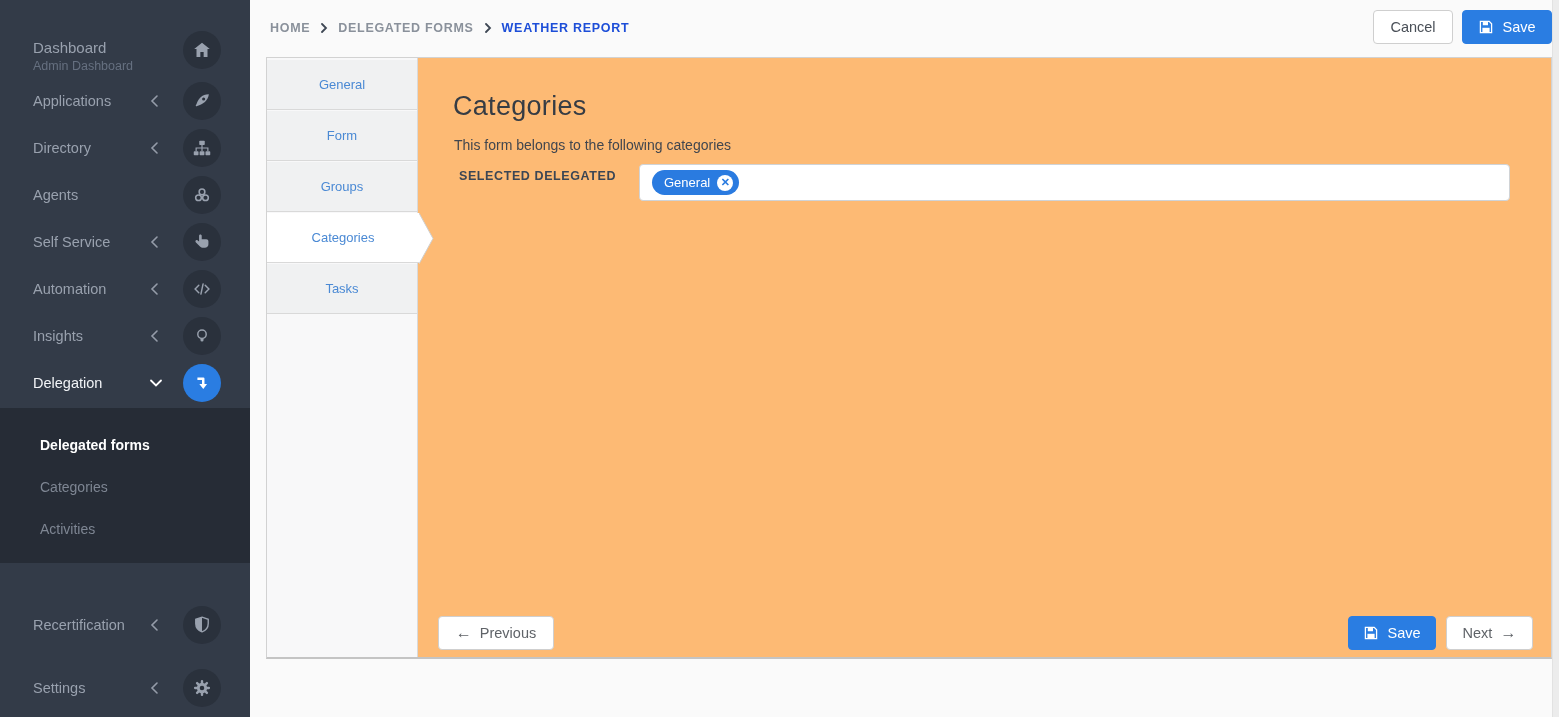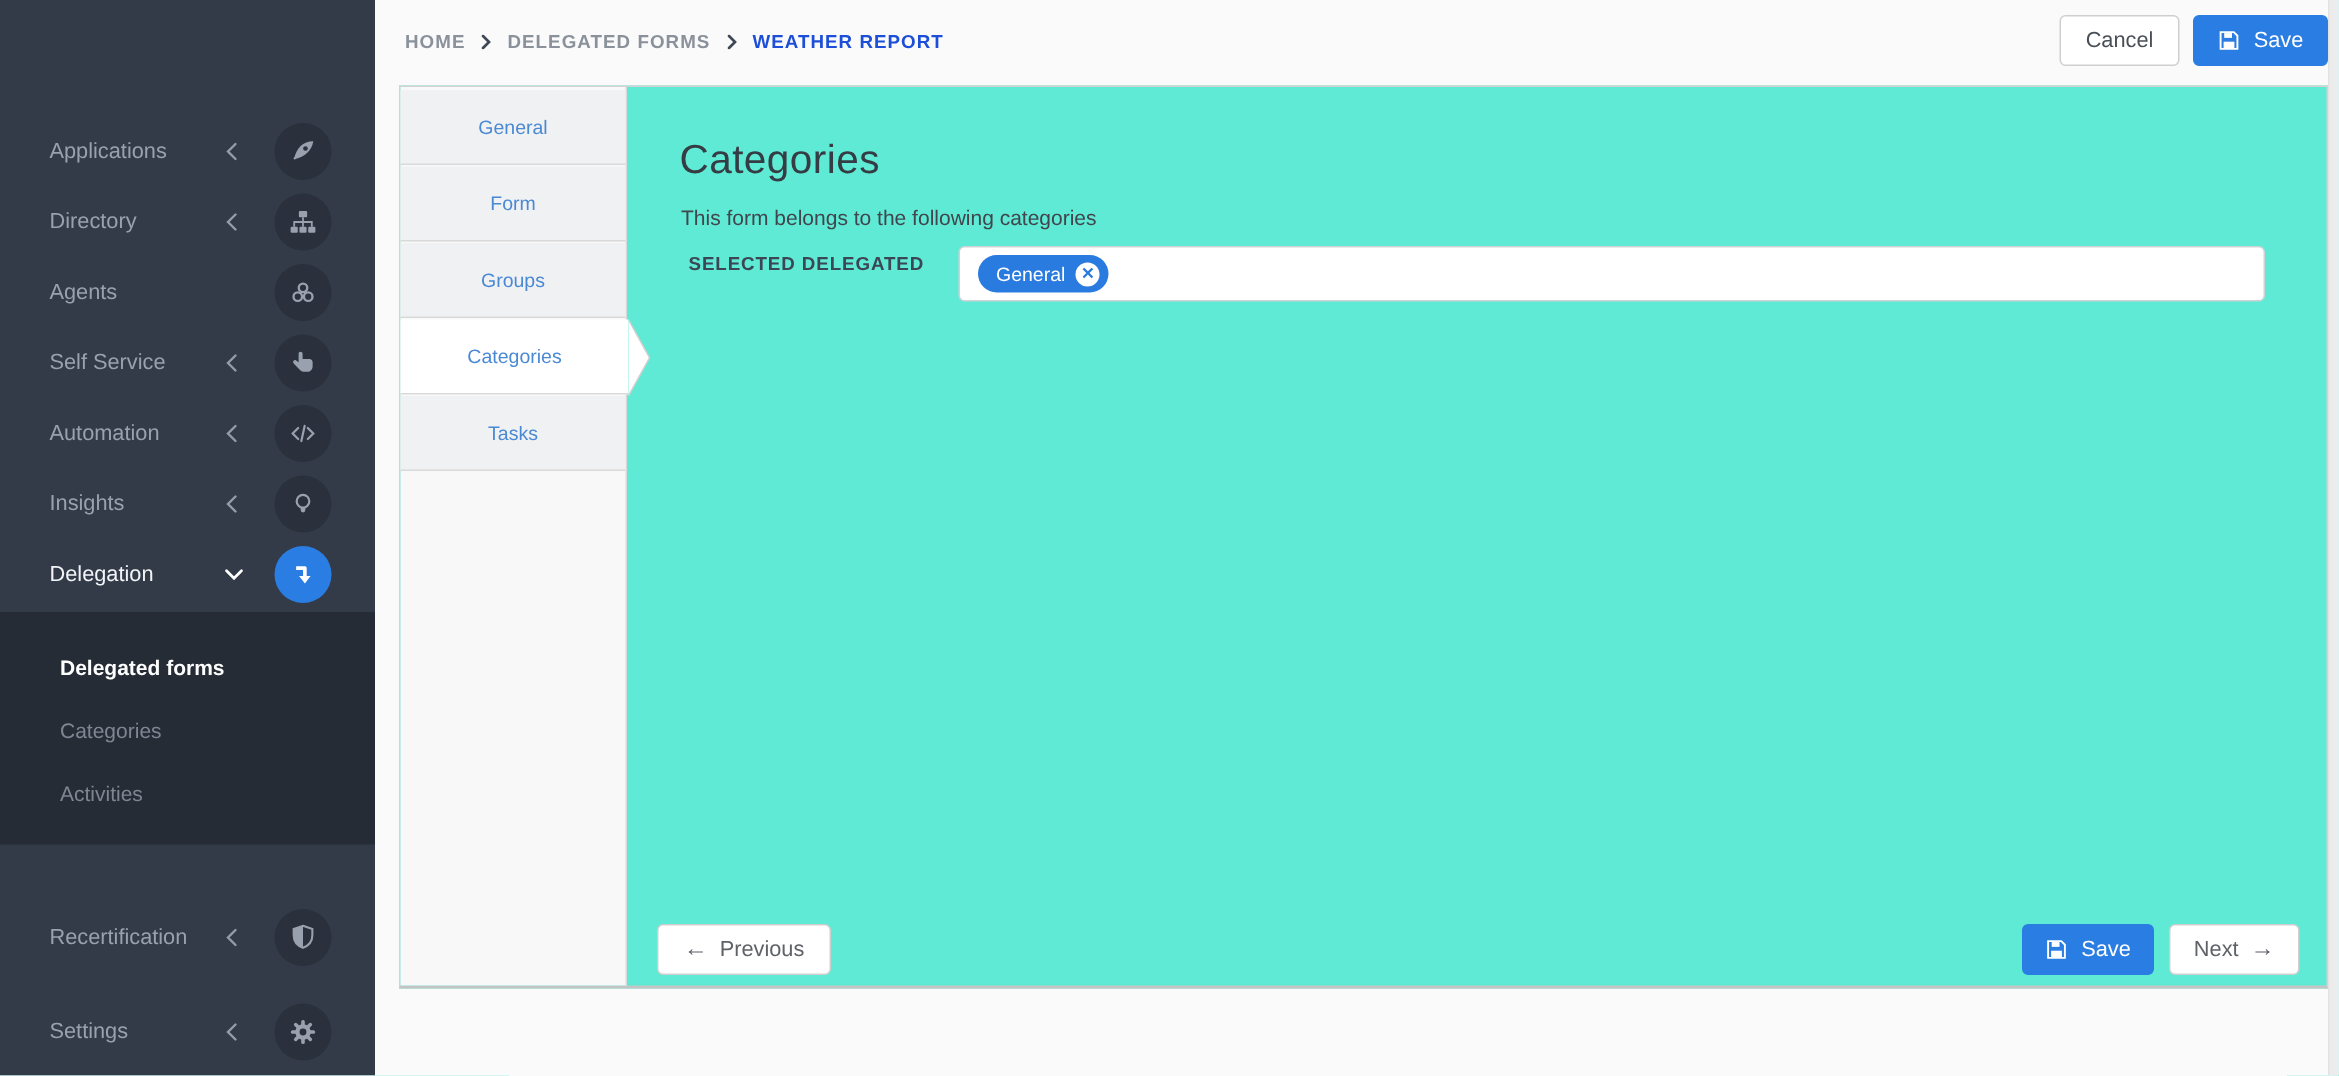--- a/index.html
+++ b/index.html
@@ -33,21 +33,21 @@
 
   .btn { display:flex; align-items:center; justify-content:center; gap:8px;
          border-radius:4px; font-size:14.5px; cursor:pointer; border:1px solid #cfcfcf;
          background:#fff; color:#494f57; }
   .btn.primary { background:#2a7de2; border-color:#2a7de2; color:#fff; }
   .btn-cancel-top { position:absolute; left:1373px; top:10px; width:80px; height:34px; }
   .btn-save-top   { position:absolute; left:1462px; top:10px; width:90px; height:34px; }
 
   
   .card { position:absolute; left:266px; top:57px; width:1286px; height:602px;
-          background:#5eead4; border:1px solid #d2d2d2; border-bottom:2px solid #c4c4c4; }
+          background:#fdba74; border:1px solid #d2d2d2; border-bottom:2px solid #c4c4c4; }
   .tabcol { position:absolute; left:0; top:0; width:151px; height:100%;
             background:#f8f8f9; border-right:1px solid #d9d9d9; }
   .tab { position:absolute; left:0; width:150px; height:50px; background:#f0f1f2;
          border-bottom:1px solid #d9d9d9; color:#4a89d4; font-size:13px;
          display:flex; align-items:center; justify-content:center; cursor:pointer; z-index:1; }
   .tab.active { background:#fff; width:152px; z-index:2; }
   .tab-arrow { position:absolute; left:152px; z-index:3; line-height:0; }
 
   .page-title { position:absolute; left:186px; top:33px; font-size:27px; color:#363c44; letter-spacing:0.3px; }
   .page-desc  { position:absolute; left:187px; top:79px; font-size:14px; color:#41464e; }
@@ -70,20 +70,29 @@
   .scroll-track { position:absolute; right:0; top:0; width:7px; height:717px;
                   background:#ececec; border-left:1px solid #e2e2e2; }
 </style>
 </head>
 <body>
 
 <div class="stage">
 
   <nav class="sidebar">
 
+    <div class="side-item" style="top:27px;">
+      <span class="side-label two-line">Dashboard</span>
+      <span class="side-sublabel">Admin Dashboard</span>
+      <span class="icon-circle">
+        <svg width="22" height="22" viewBox="0 0 24 24">
+          <path d="M12 4 L20.5 11 H18 V19.5 H13.8 V14.2 H10.2 V19.5 H6 V11 H3.5 Z" fill="#99a1ae"></path>
+        </svg>
+      </span>
+    </div>
 
     <div class="side-item" style="top:78px;">
       <span class="side-label">Applications</span>
       <span class="side-chev">
         <svg width="10" height="14" viewBox="0 0 10 14">
             <path d="M8 2 L3 7 L8 12" fill="none" stroke="#959ca9" stroke-width="1.6" stroke-linecap="round"></path>
           </svg>
       </span>
       <span class="icon-circle">
         <svg width="22" height="22" viewBox="0 0 24 24">

